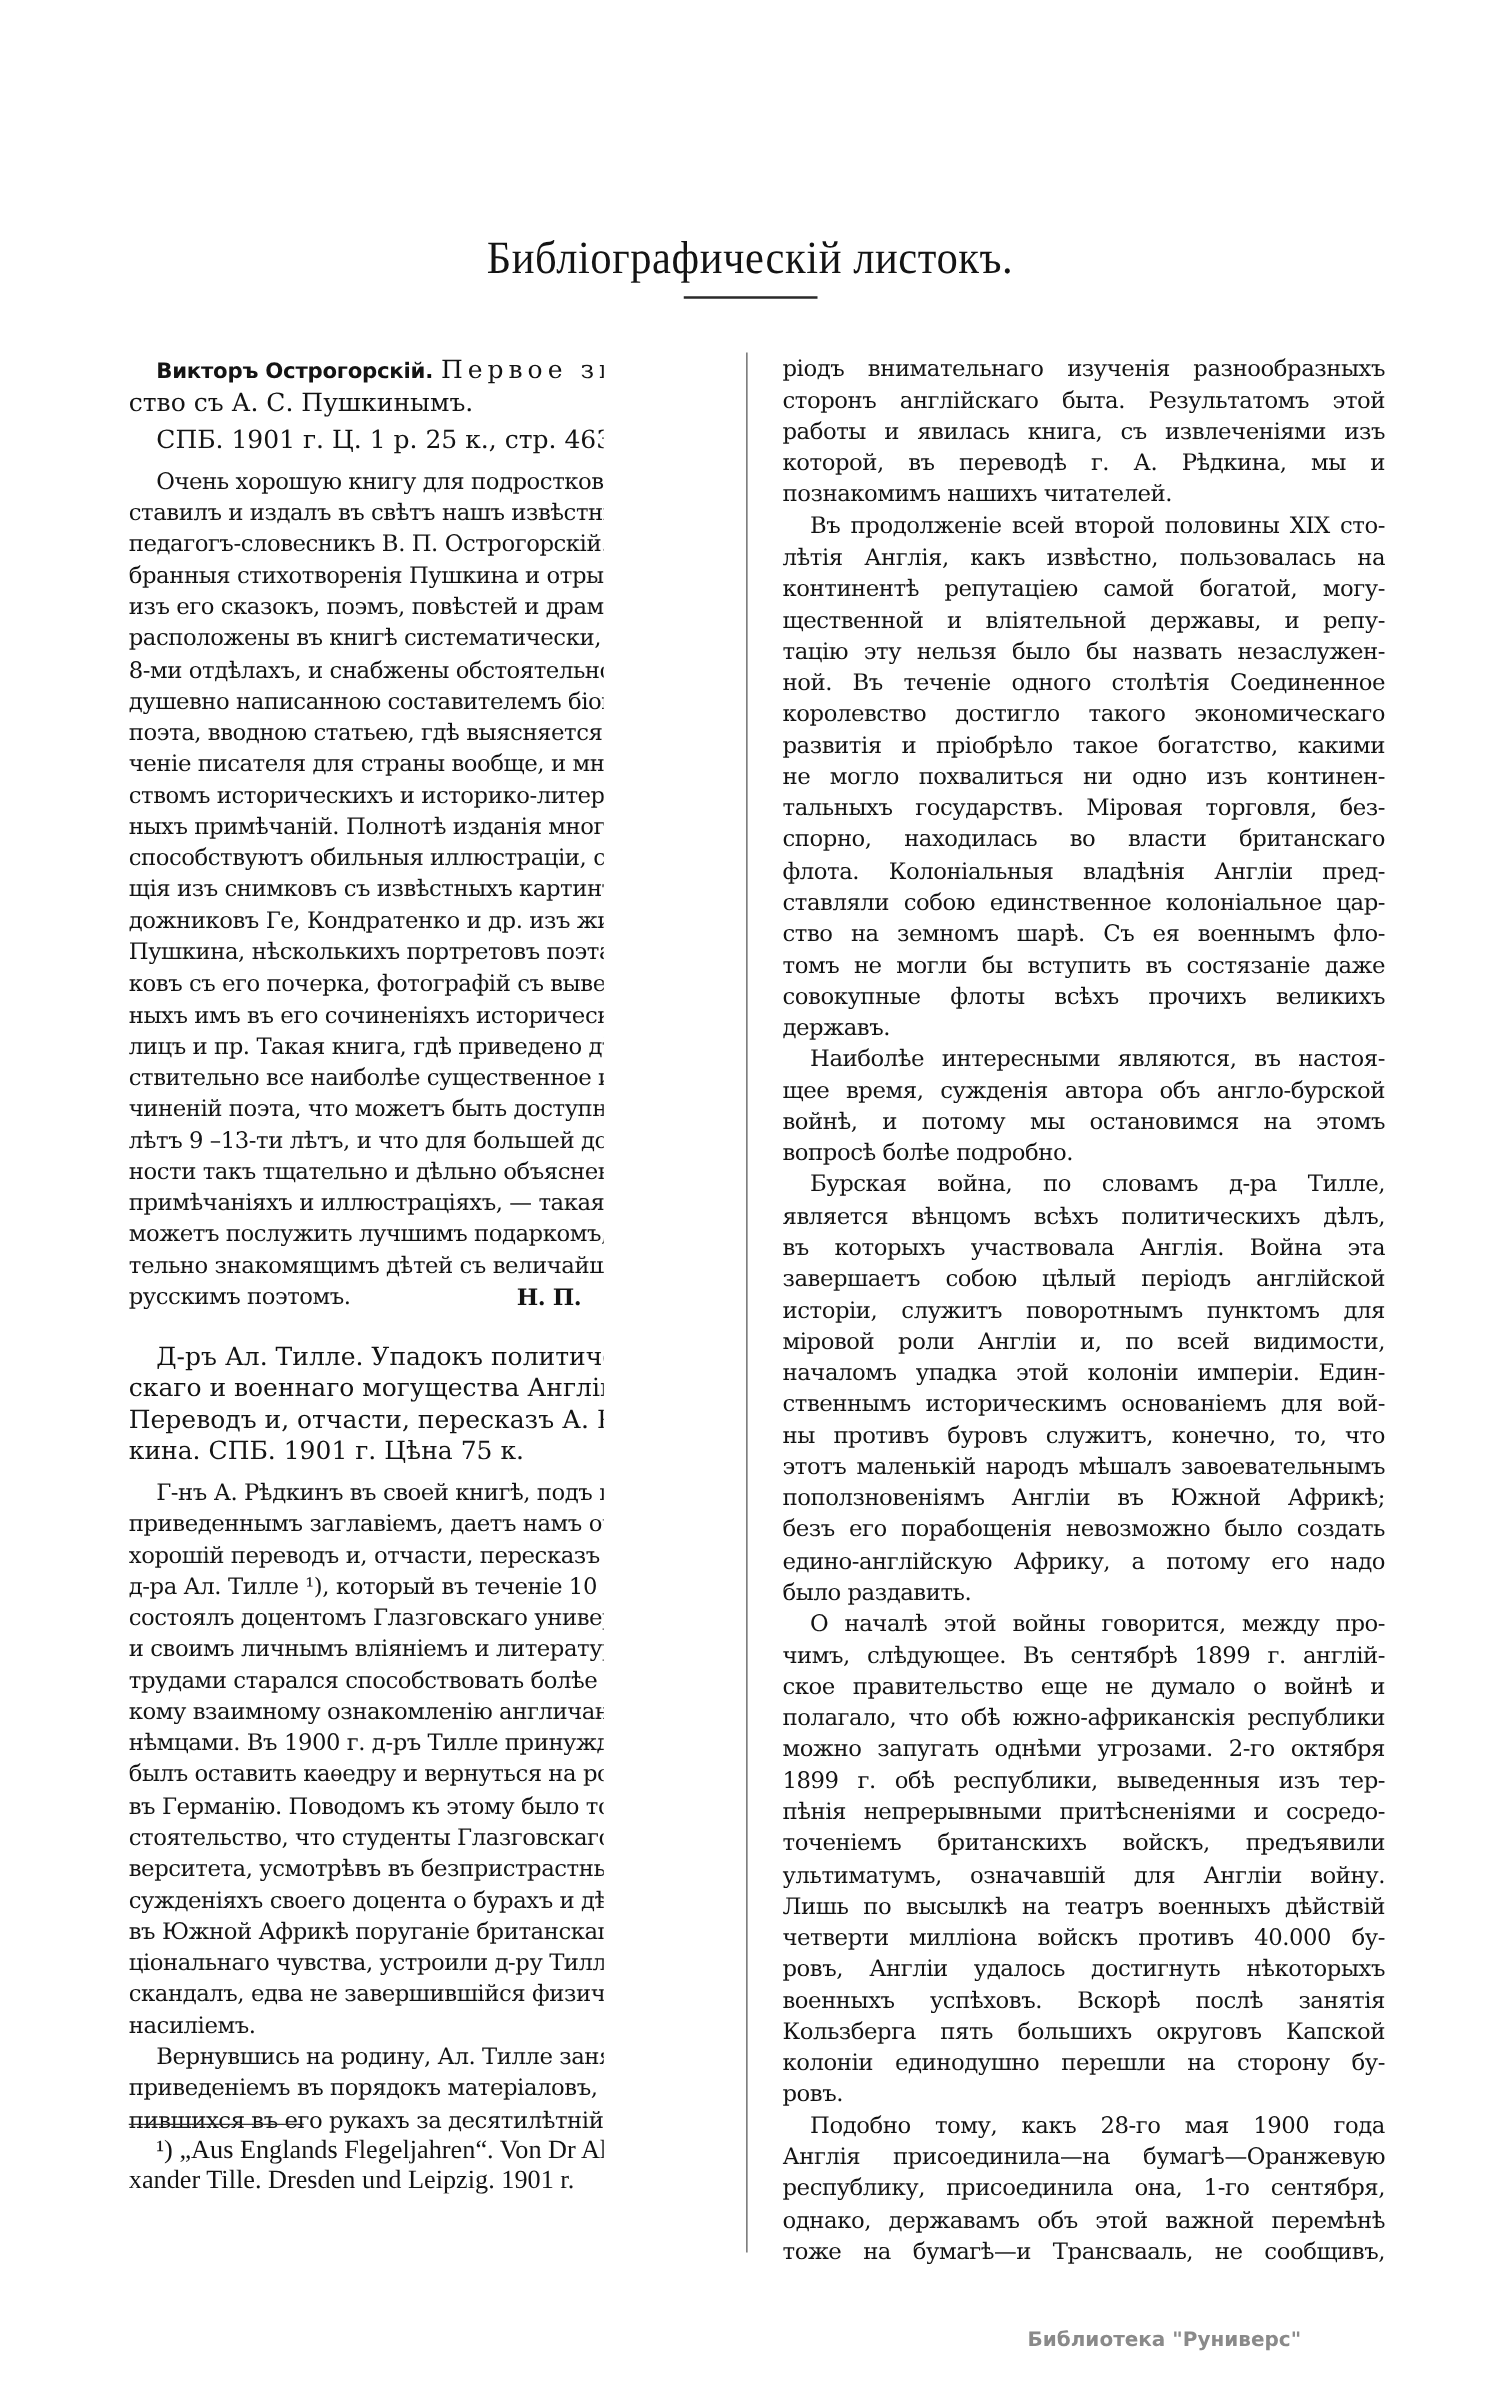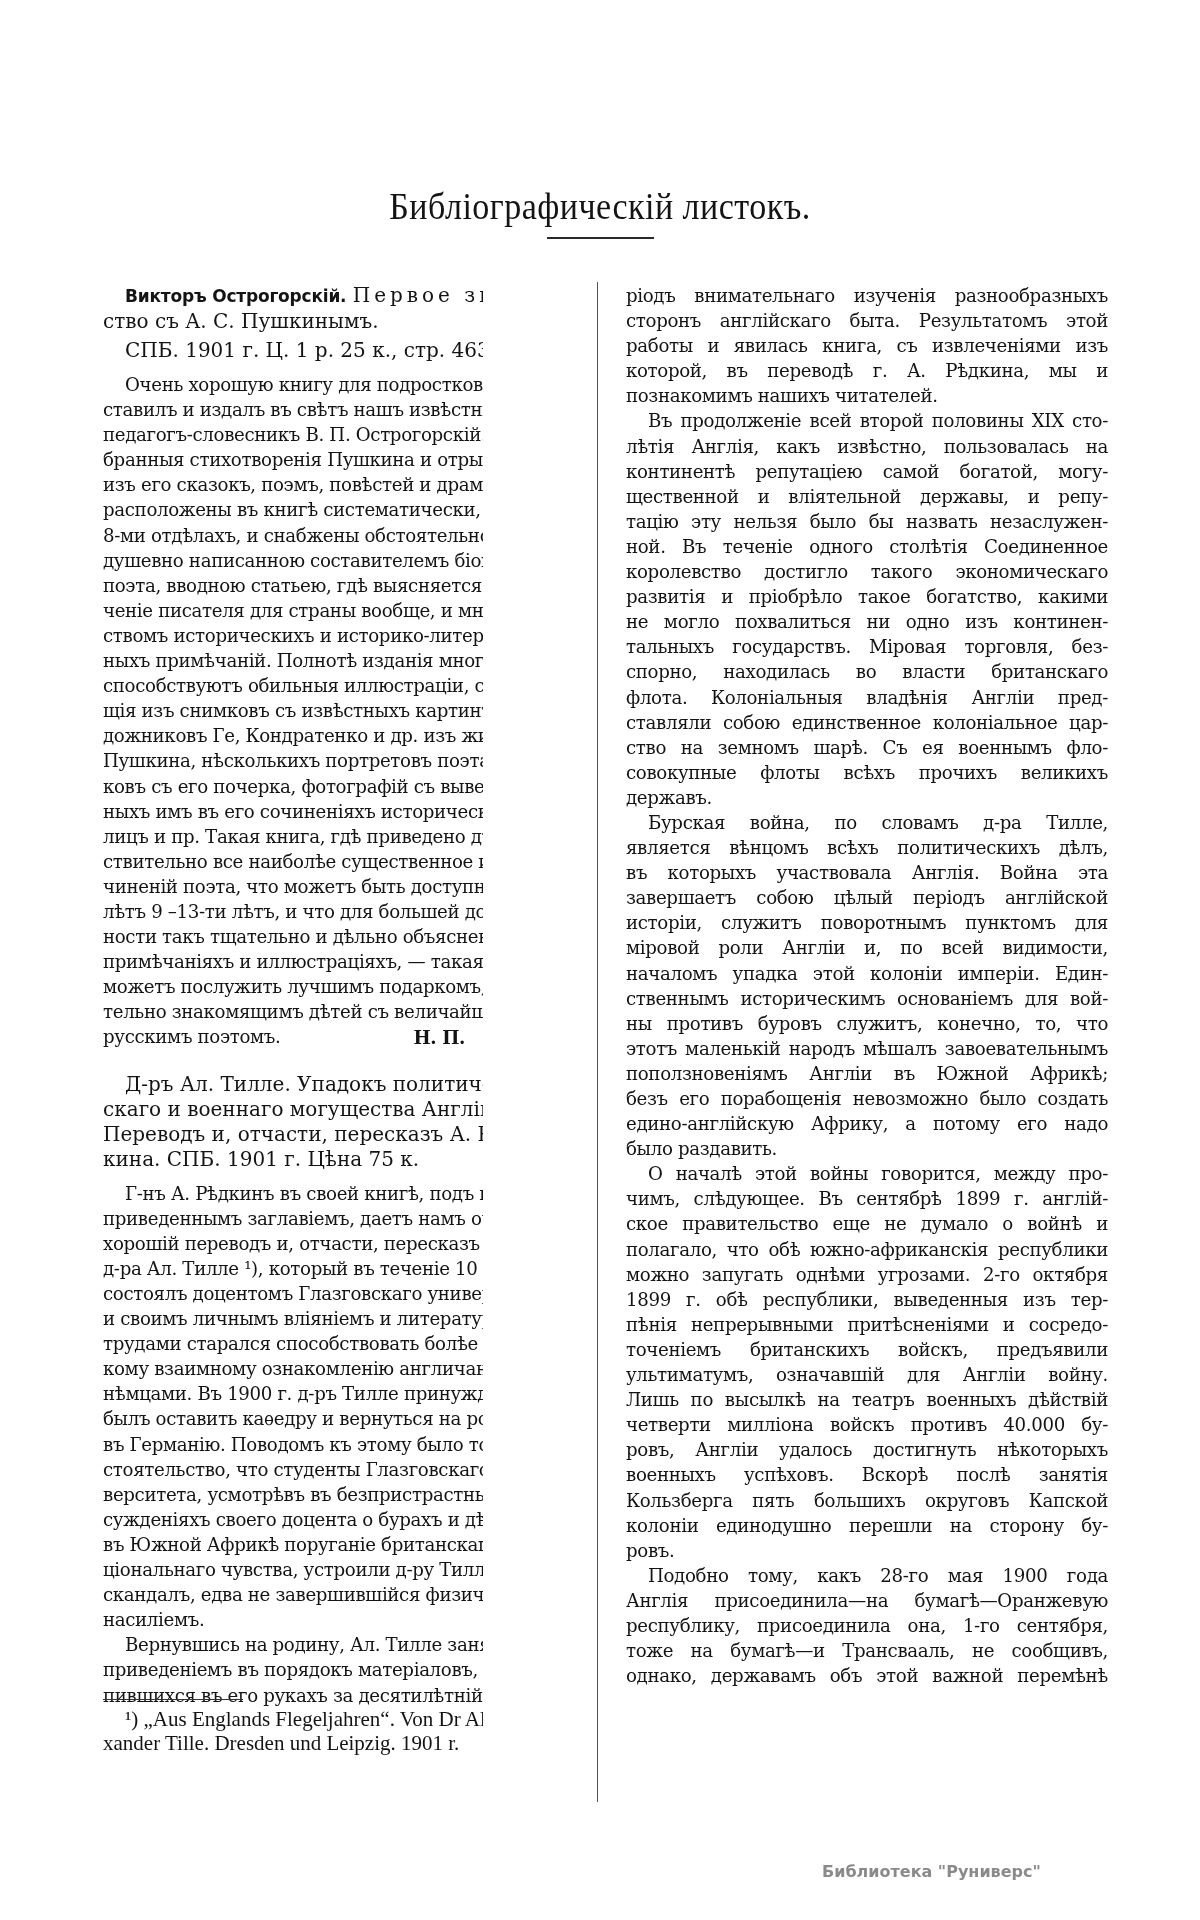--- a/index.html
+++ b/index.html
@@ -149,22 +149,29 @@
         <div class="line">тацію эту нельзя было бы назвать незаслужен-</div>
         <div class="line">ной. Въ теченіе одного столѣтія Соединенное</div>
         <div class="line">королевство достигло такого экономическаго</div>
         <div class="line">развитія и пріобрѣло такое богатство, какими</div>
         <div class="line">не могло похвалиться ни одно изъ континен-</div>
         <div class="line">тальныхъ государствъ. Міровая торговля, без-</div>
         <div class="line">спорно, находилась во власти британскаго</div>
         <div class="line">флота. Колоніальныя владѣнія Англіи пред-</div>
         <div class="line">ставляли собою единственное колоніальное цар-</div>
         <div class="line">ство на земномъ шарѣ. Съ ея военнымъ фло-</div>
+        <div class="line">томъ не могли бы вступить въ состязаніе даже</div>
         <div class="line">совокупные флоты всѣхъ прочихъ великихъ</div>
         <div class="line last">державъ.</div>
+      </div>
+      <div>
+        <div class="line indent">Наиболѣе интересными являются, въ настоя-</div>
+        <div class="line">щее время, сужденія автора объ англо-бурской</div>
+        <div class="line">войнѣ, и потому мы остановимся на этомъ</div>
+        <div class="line last">вопросѣ болѣе подробно.</div>
       </div>
       <div>
         <div class="line indent">Бурская война, по словамъ д-ра Тилле,</div>
         <div class="line">является вѣнцомъ всѣхъ политическихъ дѣлъ,</div>
         <div class="line">въ которыхъ участвовала Англія. Война эта</div>
         <div class="line">завершаетъ собою цѣлый періодъ англійской</div>
         <div class="line">исторіи, служитъ поворотнымъ пунктомъ для</div>
         <div class="line">міровой роли Англіи и, по всей видимости,</div>
         <div class="line">началомъ упадка этой колоніи имперіи. Един-</div>
         <div class="line">ственнымъ историческимъ основаніемъ для вой-</div>
@@ -190,22 +197,22 @@
         <div class="line">ровъ, Англіи удалось достигнуть нѣкоторыхъ</div>
         <div class="line">военныхъ успѣховъ. Вскорѣ послѣ занятія</div>
         <div class="line">Кользберга пять большихъ округовъ Капской</div>
         <div class="line">колоніи единодушно перешли на сторону бу-</div>
         <div class="line last">ровъ.</div>
       </div>
       <div>
         <div class="line indent">Подобно тому, какъ 28-го мая 1900 года</div>
         <div class="line">Англія присоединила—на бумагѣ—Оранжевую</div>
         <div class="line">республику, присоединила она, 1-го сентября,</div>
+        <div class="line">однако, державамъ объ этой важной перемѣнѣ</div>
         <div class="line">тоже на бумагѣ—и Трансвааль, не сообщивъ,</div>
-        <div class="line">однако, державамъ объ этой важной перемѣнѣ</div>
       </div>
     </div>
 </div>
 
 <div class="footnote-rule"></div>
 <div class="footnote">
   <div class="line" style="padding-left:22px">¹) „Aus Englands Flegeljahren“. Von Dr Ale-</div>
   <div class="line last">xander Tille. Dresden und Leipzig. 1901 r.</div>
 </div>
 

